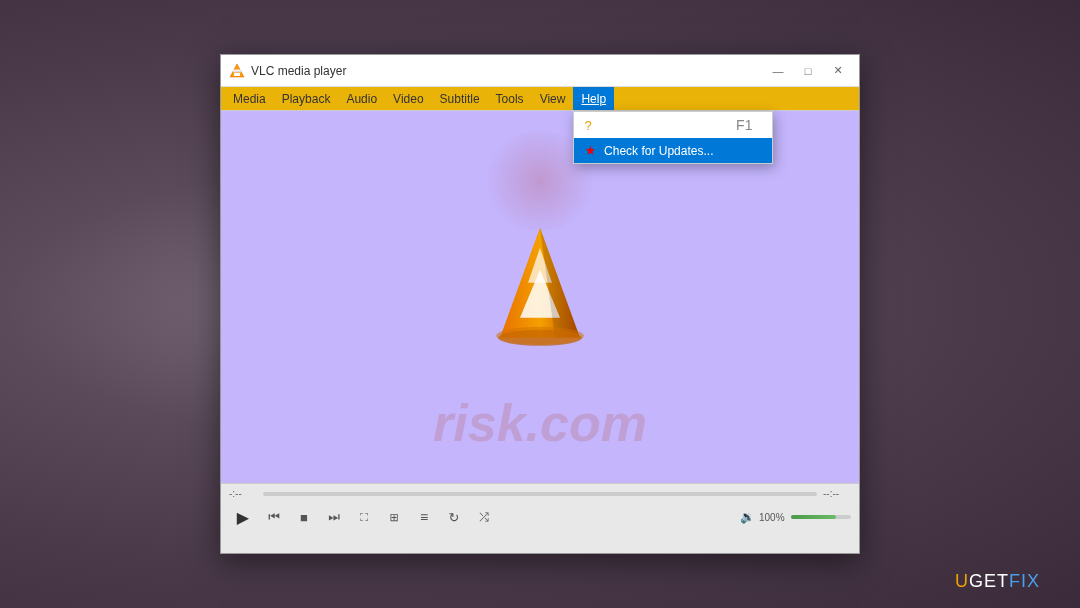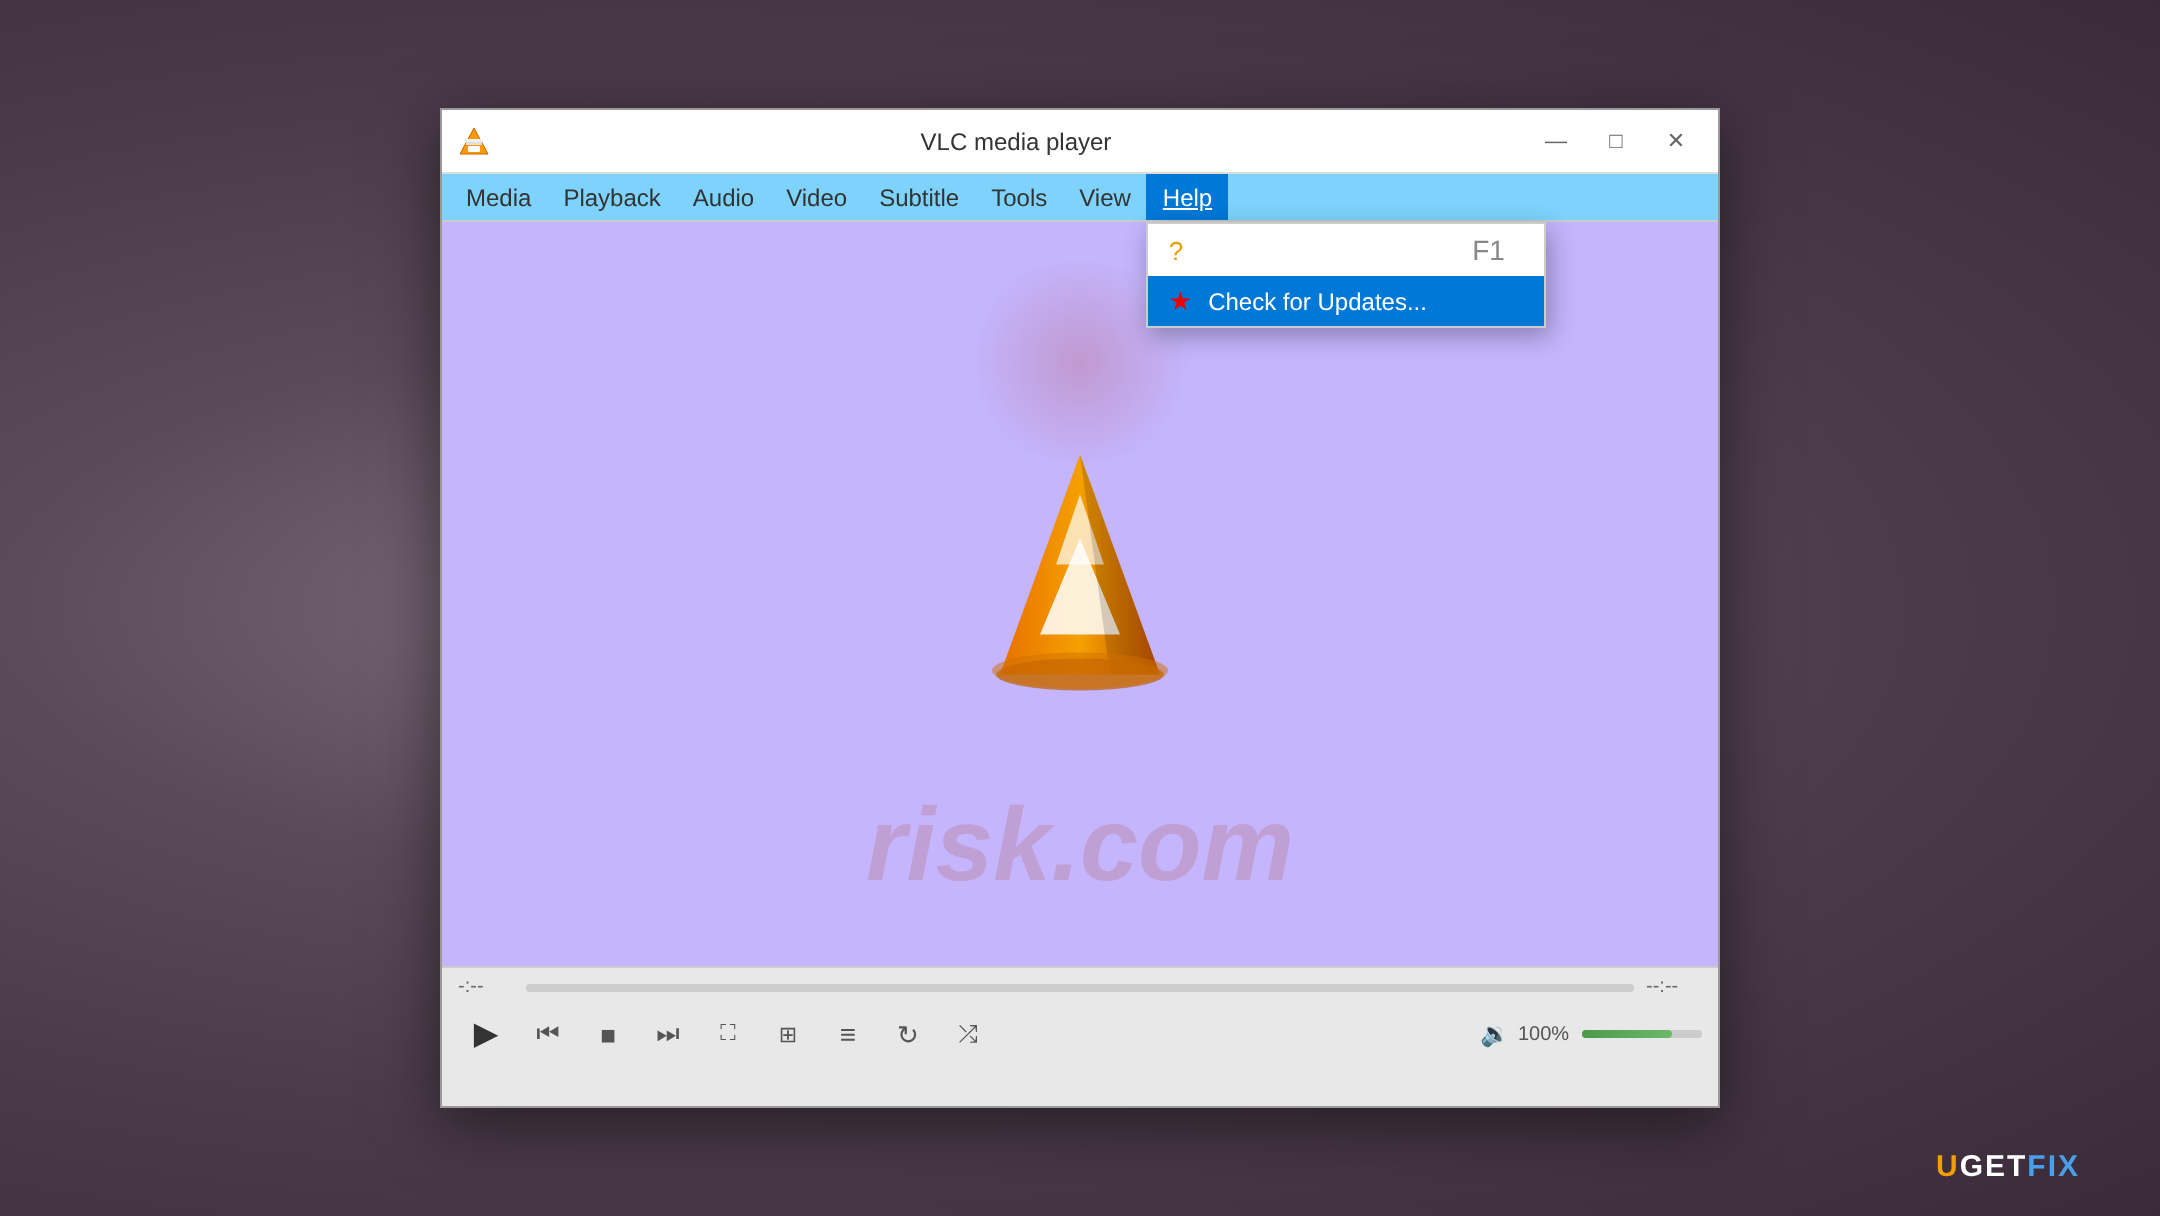--- a/index.html
+++ b/index.html
@@ -36,40 +36,39 @@
     .title-bar-icon {
       width: 16px;
       height: 16px;
       margin-right: 6px;
       flex-shrink: 0;
     }
     .title-bar-text {
       font-size: 12px;
       color: #333;
       flex: 1;
-      text-align: center;
     }
     .title-bar-controls {
       display: flex;
       gap: 4px;
     }
     .title-bar-btn {
       width: 26px;
       height: 22px;
       background: none;
       border: none;
       cursor: pointer;
       font-size: 11px;
       color: #666;
       display: flex;
       align-items: center;
       justify-content: center;
     }
     .menu-bar {
-      background: #7dd3fc;
+      background: #eab308;
       height: 24px;
       display: flex;
       align-items: center;
       padding: 0 4px;
       border-bottom: 1px solid #ccc;
       position: relative;
     }
     .menu-item {
       padding: 2px 8px;
       font-size: 12px;
@@ -210,22 +209,22 @@
       margin-left: auto;
       color: #888;
       font-size: 14px;
     }
     .dropdown-item.highlighted .dropdown-shortcut { color: #cce4ff; }
     
     .brand-watermark {
       position: absolute;
       bottom: 16px;
       right: 40px;
-      font-size: 15px;
-      font-weight: bold;
+      font-size: 18px;
+      font-weight: normal;
       color: rgba(255,255,255,0.85);
       letter-spacing: 1px;
     }
     .brand-u { color: #f0a000; }
     .brand-get { color: #fff; }
     .brand-fix { color: #4a9fea; }
     
     .menu-dropdown-wrapper {
       position: relative;
       text-decoration: underline;

